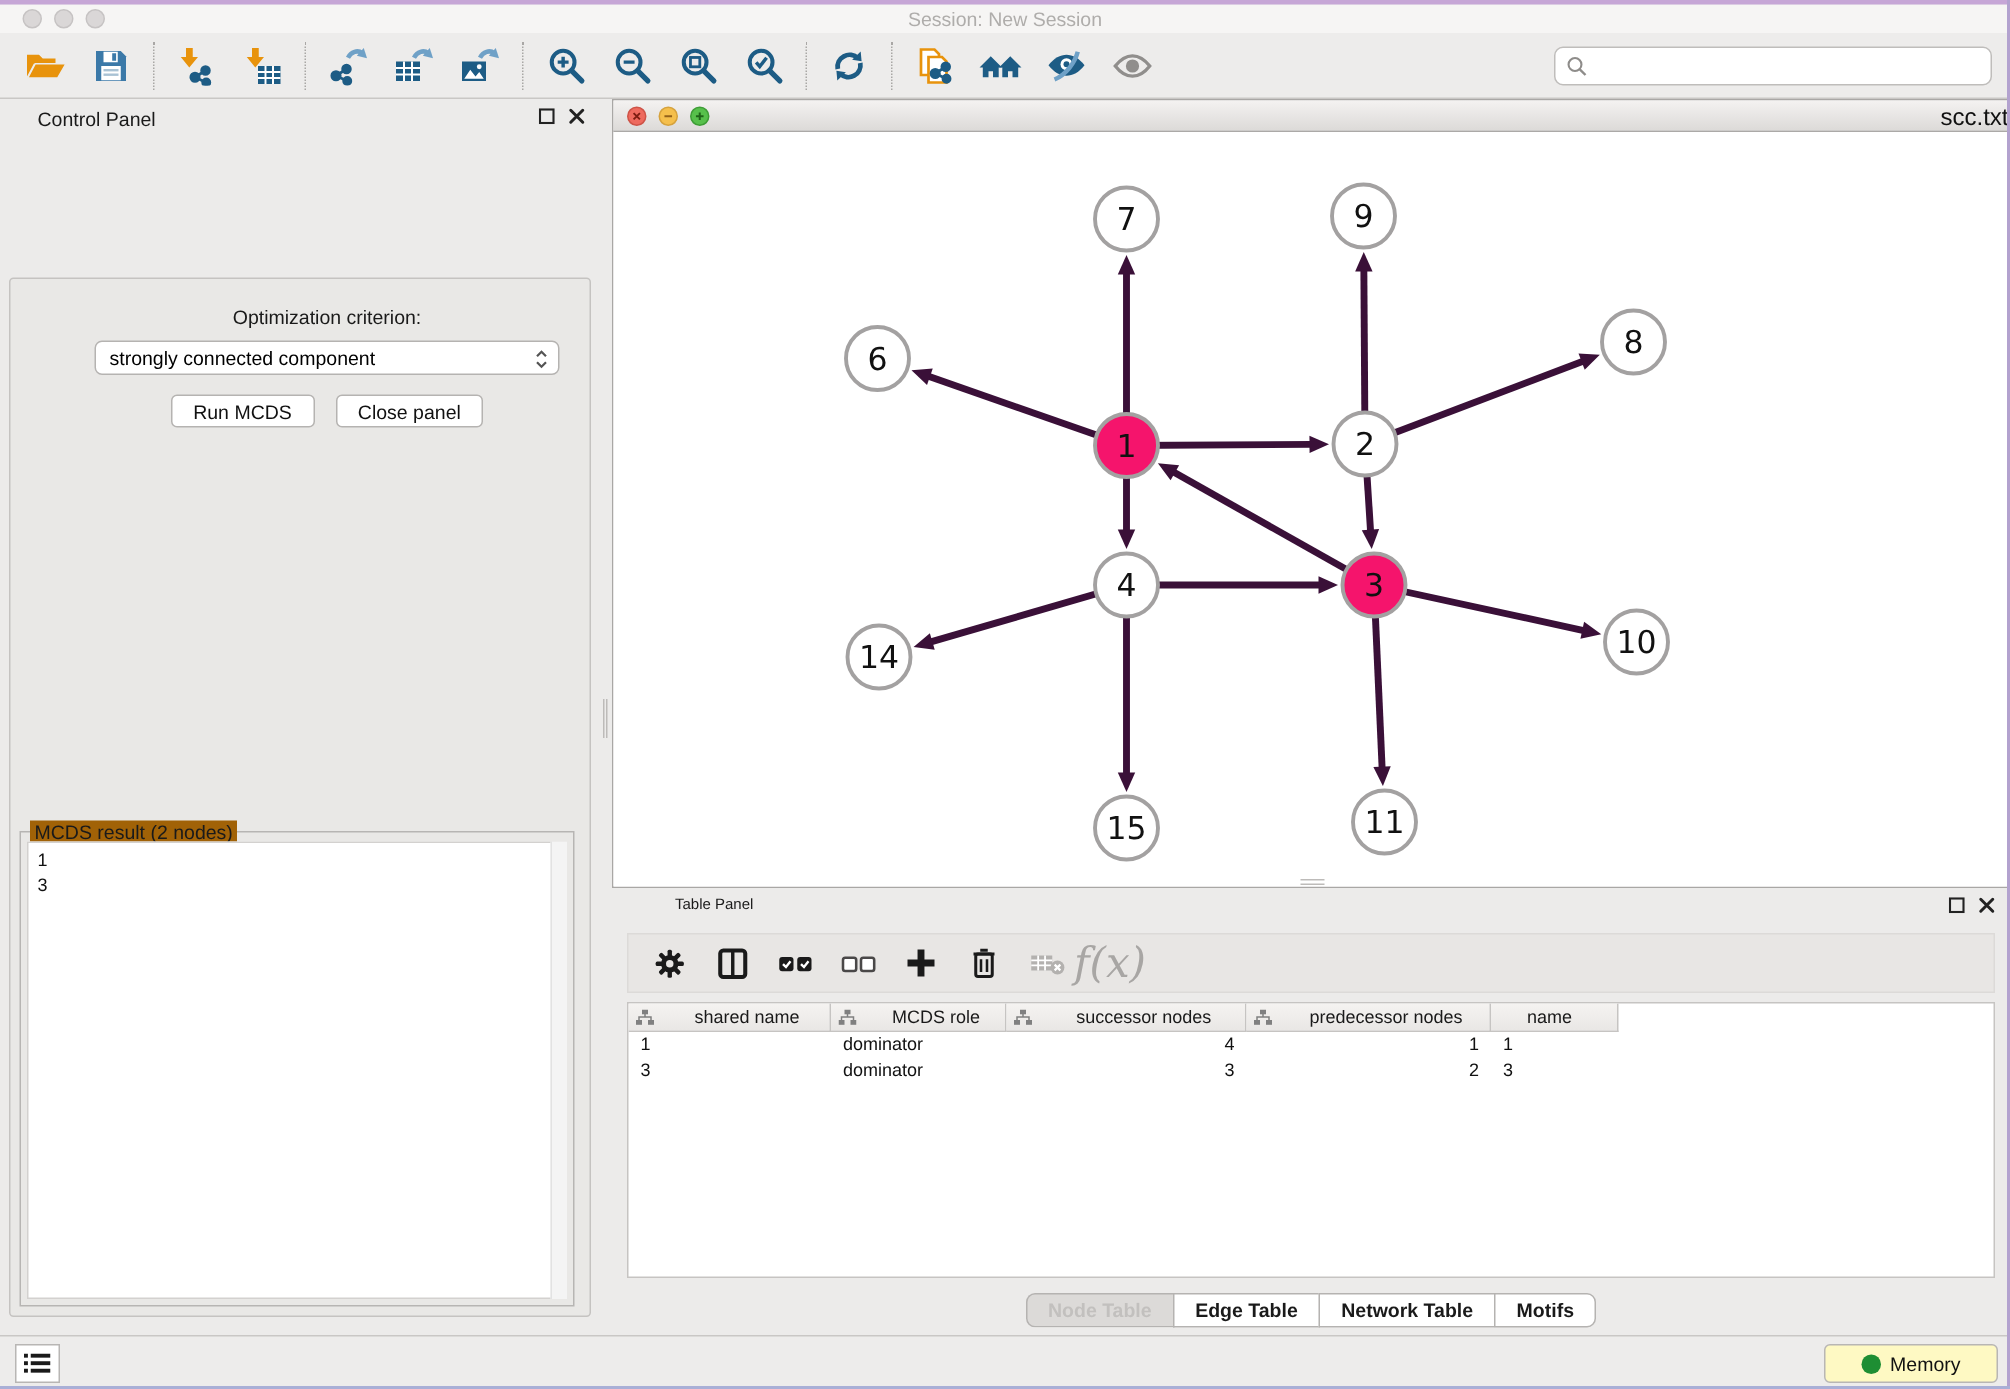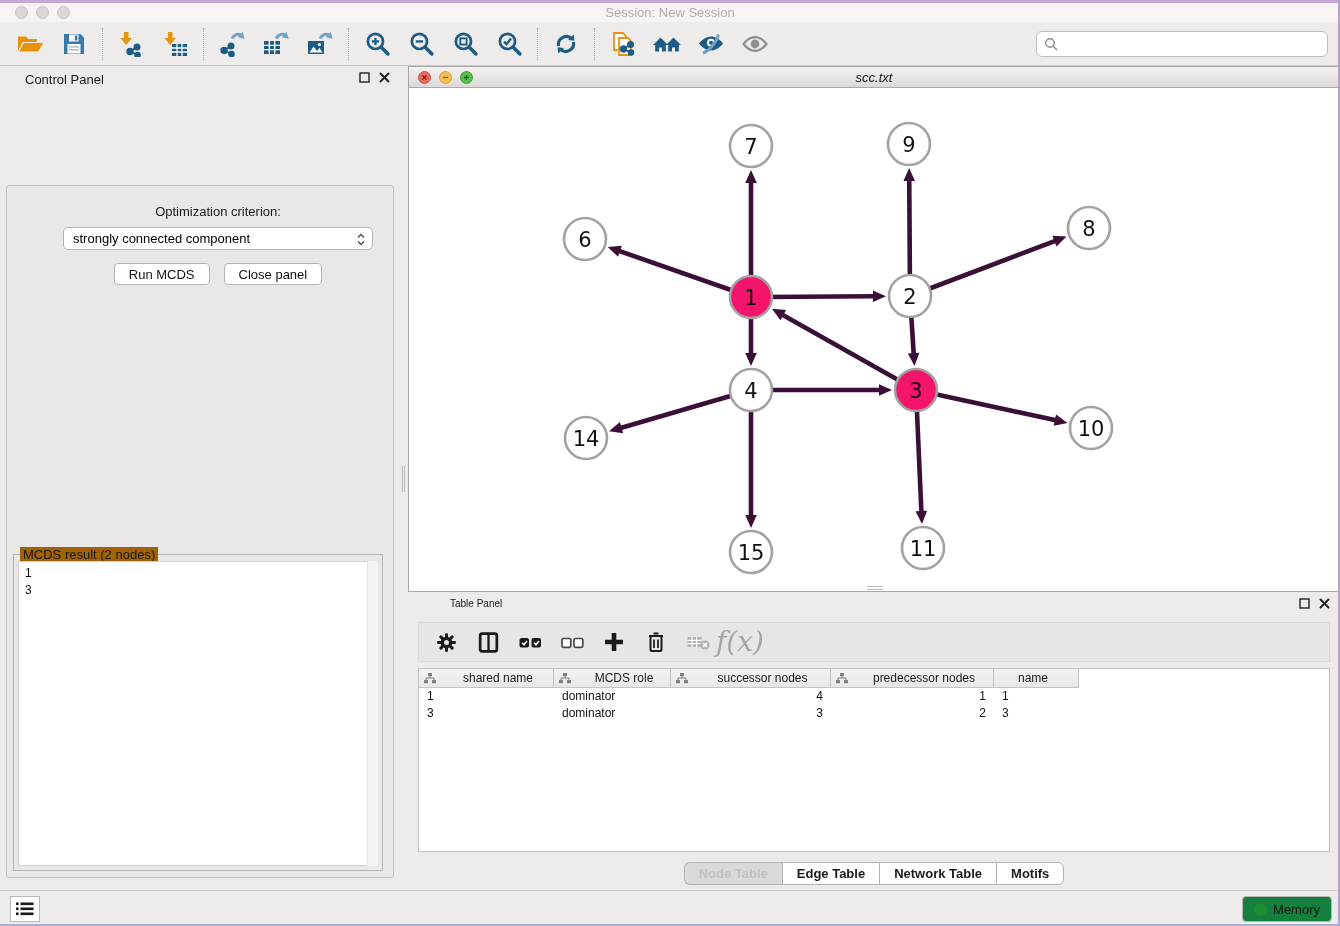--- a/index.html
+++ b/index.html
@@ -42,21 +42,21 @@
   .result-legend { position:absolute; left:6px; top:-8px; background:#a16207; padding:0 3px; font-size:13px; color:#1A1A1A; }
   .result-box { position:absolute; left:4px; right:4px; top:6px; bottom:4px; background:#fff; border:1px solid #D3D1CF; font-size:12px; padding:3px 6px; white-space:pre; line-height:17px; color:#111; overflow:hidden; }
   .result-scroll { position:absolute; right:4px; top:6px; bottom:4px; width:11px; background:#F4F4F4; border-left:1px solid #E2E2E2; }
 
   .v-divider { position:absolute; left:400px; top:66px; width:8px; height:816px; background:#ECEBEA; }
   .v-divider .grip { position:absolute; left:2px; top:400px; width:3px; height:26px; border-left:1px solid #BDBBB9; border-right:1px solid #BDBBB9; }
 
   
   .net-window { position:absolute; left:408px; top:66px; width:932px; height:526px; border:1px solid #A9A7A5; background:#fff; }
   .net-titlebar { position:relative; height:21px; background:linear-gradient(#F4F2F1,#DCDAD8); border-bottom:1px solid #ABA9A7; }
-  .net-title { position:absolute; left:0; right:0; top:3px; text-align:center; font-size:13px; color:#111;font-style:italic; }
+  .net-title { position:absolute; left:0; right:0; top:3px; text-align:right; font-size:16px; color:#111; }
   .traffic { position:absolute; top:4px; width:13px; height:13px; border-radius:50%; display:flex; align-items:center; justify-content:center; }
   .net-canvas { position:relative; width:100%; height:503px; background:#fff; overflow:hidden; }
   .net-grip { position:absolute; left:458px; bottom:1px; width:16px; height:4px; border-top:1px solid #BDBBB9; border-bottom:1px solid #BDBBB9; }
 
   
   .table-panel { position:absolute; left:408px; top:594px; width:932px; height:292px; background:#ECEBEA; }
   .tp-header { position:relative; height:24px; }
   .tp-title { position:absolute; left:10px; top:4px; font-size:10px; color:#1A1A1A;margin-left:32px; }
   .tp-toolbar { position:absolute; left:10px; right:10px; top:28px; height:40px; background:#E8E6E4; border:1px solid #DCDAD8; display:flex; align-items:center; padding-left:8px; gap:4px; }
   .tp-tool { display:inline-flex; align-items:center; justify-content:center; width:38px; height:32px; }
@@ -69,21 +69,21 @@
   .td { padding:1px 8px 0; overflow:hidden; white-space:nowrap; }
   .tp-tabs { position:absolute; left:0; right:0; top:268px; height:23px; display:flex; justify-content:center; }
   .btab { font-size:13px; font-weight:bold; padding:3px 14px 4px; background:#fff; border:1px solid #B5B3B1; border-right:none; color:#1A1A1A; }
   .btab:first-child { border-top-left-radius:6px; border-bottom-left-radius:6px; }
   .btab:last-child { border-right:1px solid #B5B3B1; border-top-right-radius:6px; border-bottom-right-radius:6px; }
   .btab.active { background:#DCDAD8; color:#C2C0BE; }
 
   
   .status-bar { position:absolute; left:0; top:890px; width:1340px; height:36px; background:#EDECEB; border-top:1px solid #C9C7C5; }
   .list-btn { position:absolute; left:10px; top:5px; width:30px; height:26px; background:#fff; border:1px solid #B8B6B4; display:flex; align-items:center; justify-content:center; }
-  .mem-btn { position:absolute; right:8px; top:5px; height:26px; padding:0 11px; background:#15803d; border:1px solid #B8B6B4; border-radius:4px; display:flex; align-items:center; gap:6px; font-size:13px; color:#111; }
+  .mem-btn { position:absolute; right:8px; top:5px; height:26px; padding:0 24px; background:#fef9c3; border:1px solid #B8B6B4; border-radius:4px; display:flex; align-items:center; gap:6px; font-size:13px; color:#111; }
   .mem-dot { width:13px; height:13px; border-radius:50%; background:#1E8E33; }
 </style>
 </head>
 <body>
 
 <div class="screen">
   <div class="edge-top"></div>
   <div class="edge-right"></div>
   <div class="edge-bottom"></div>
 

